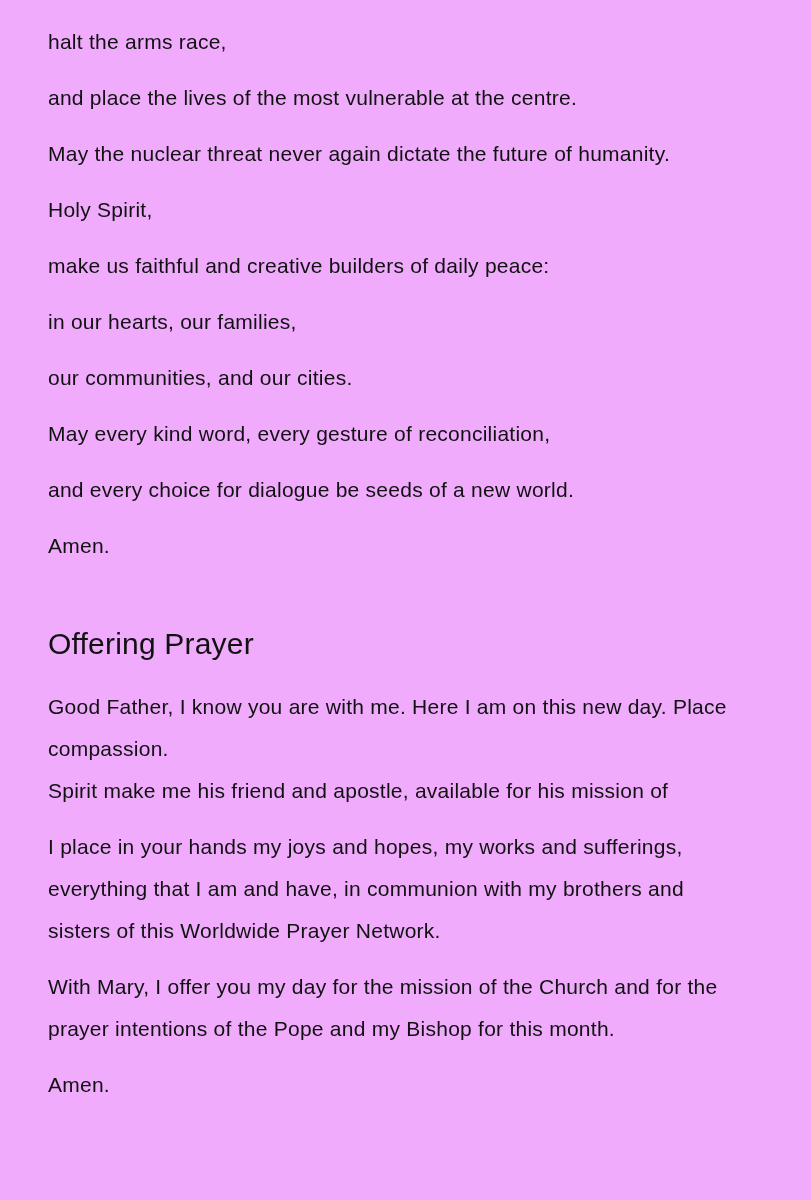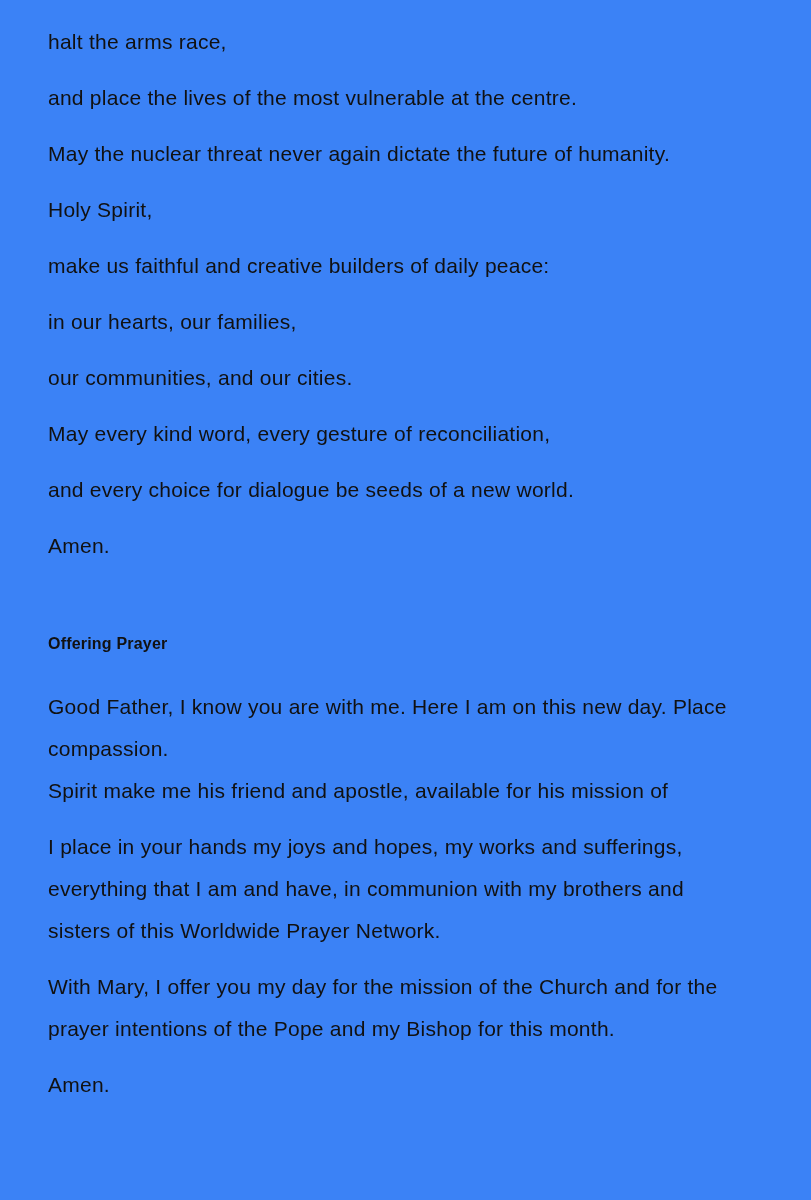--- a/index.html
+++ b/index.html
@@ -10,31 +10,31 @@
     background: #ffffff;
   }
   .page {
     width: 811px;
     height: 1200px;
     padding: 21px 24px 0 48px;
     font-family: "Liberation Sans", sans-serif;
     font-size: 21px;
     letter-spacing: 0.25px;
     color: #111111;
-    background: #3b82f6;
+    background: #f0abfc;
   }
   .line {
     line-height: 42px;
     margin: 0 0 14px 0;
     white-space: nowrap;
     font-weight: 500;
   }
   .heading {
-    font-size: 16px;
-    font-weight: 700;
+    font-size: 30px;
+    font-weight: 400;
     line-height: 33px;
     margin: 60px 0 26px 0;
     letter-spacing: 0.2px;
   }
   .para {
     margin: 0 0 14px 0;
     font-weight: 500;
   }
   .pline {
     display: block;

